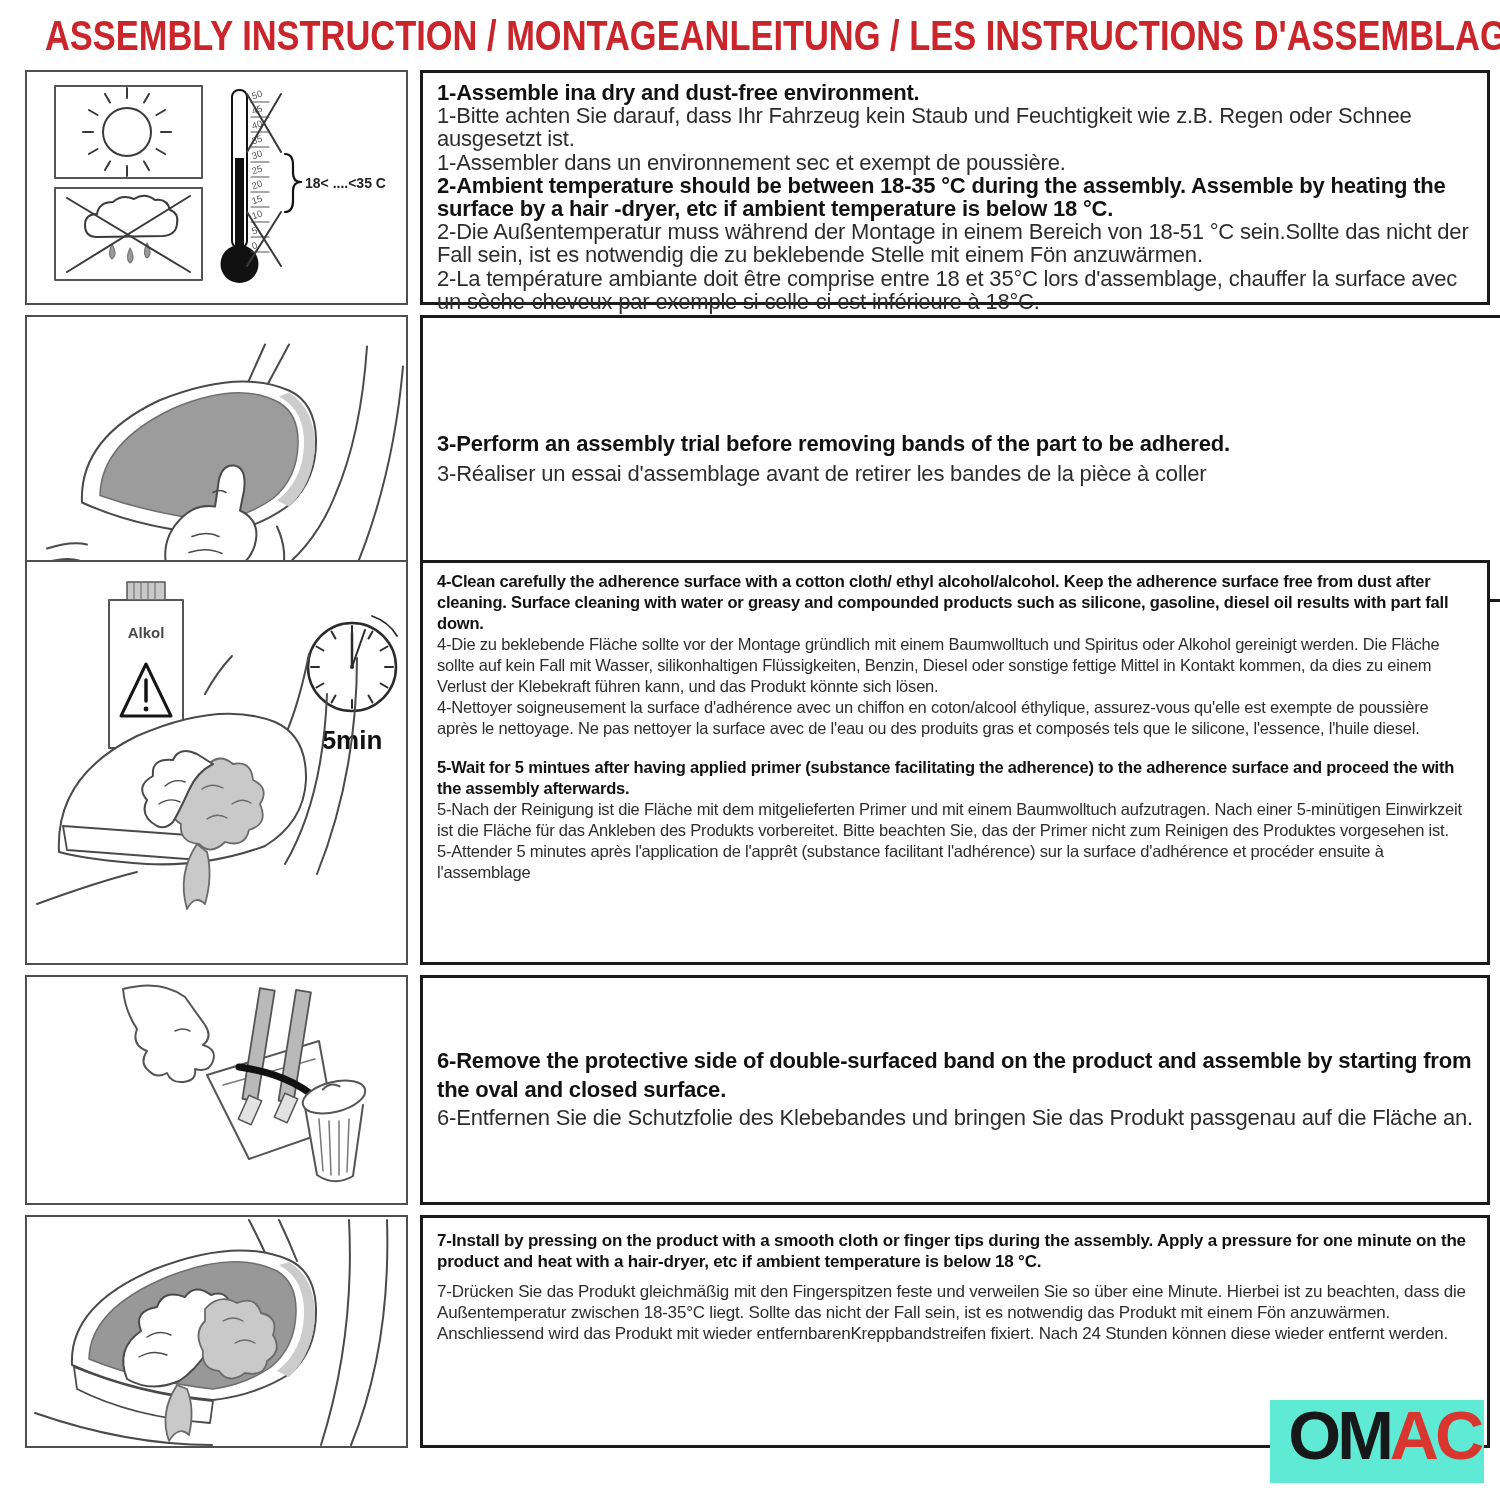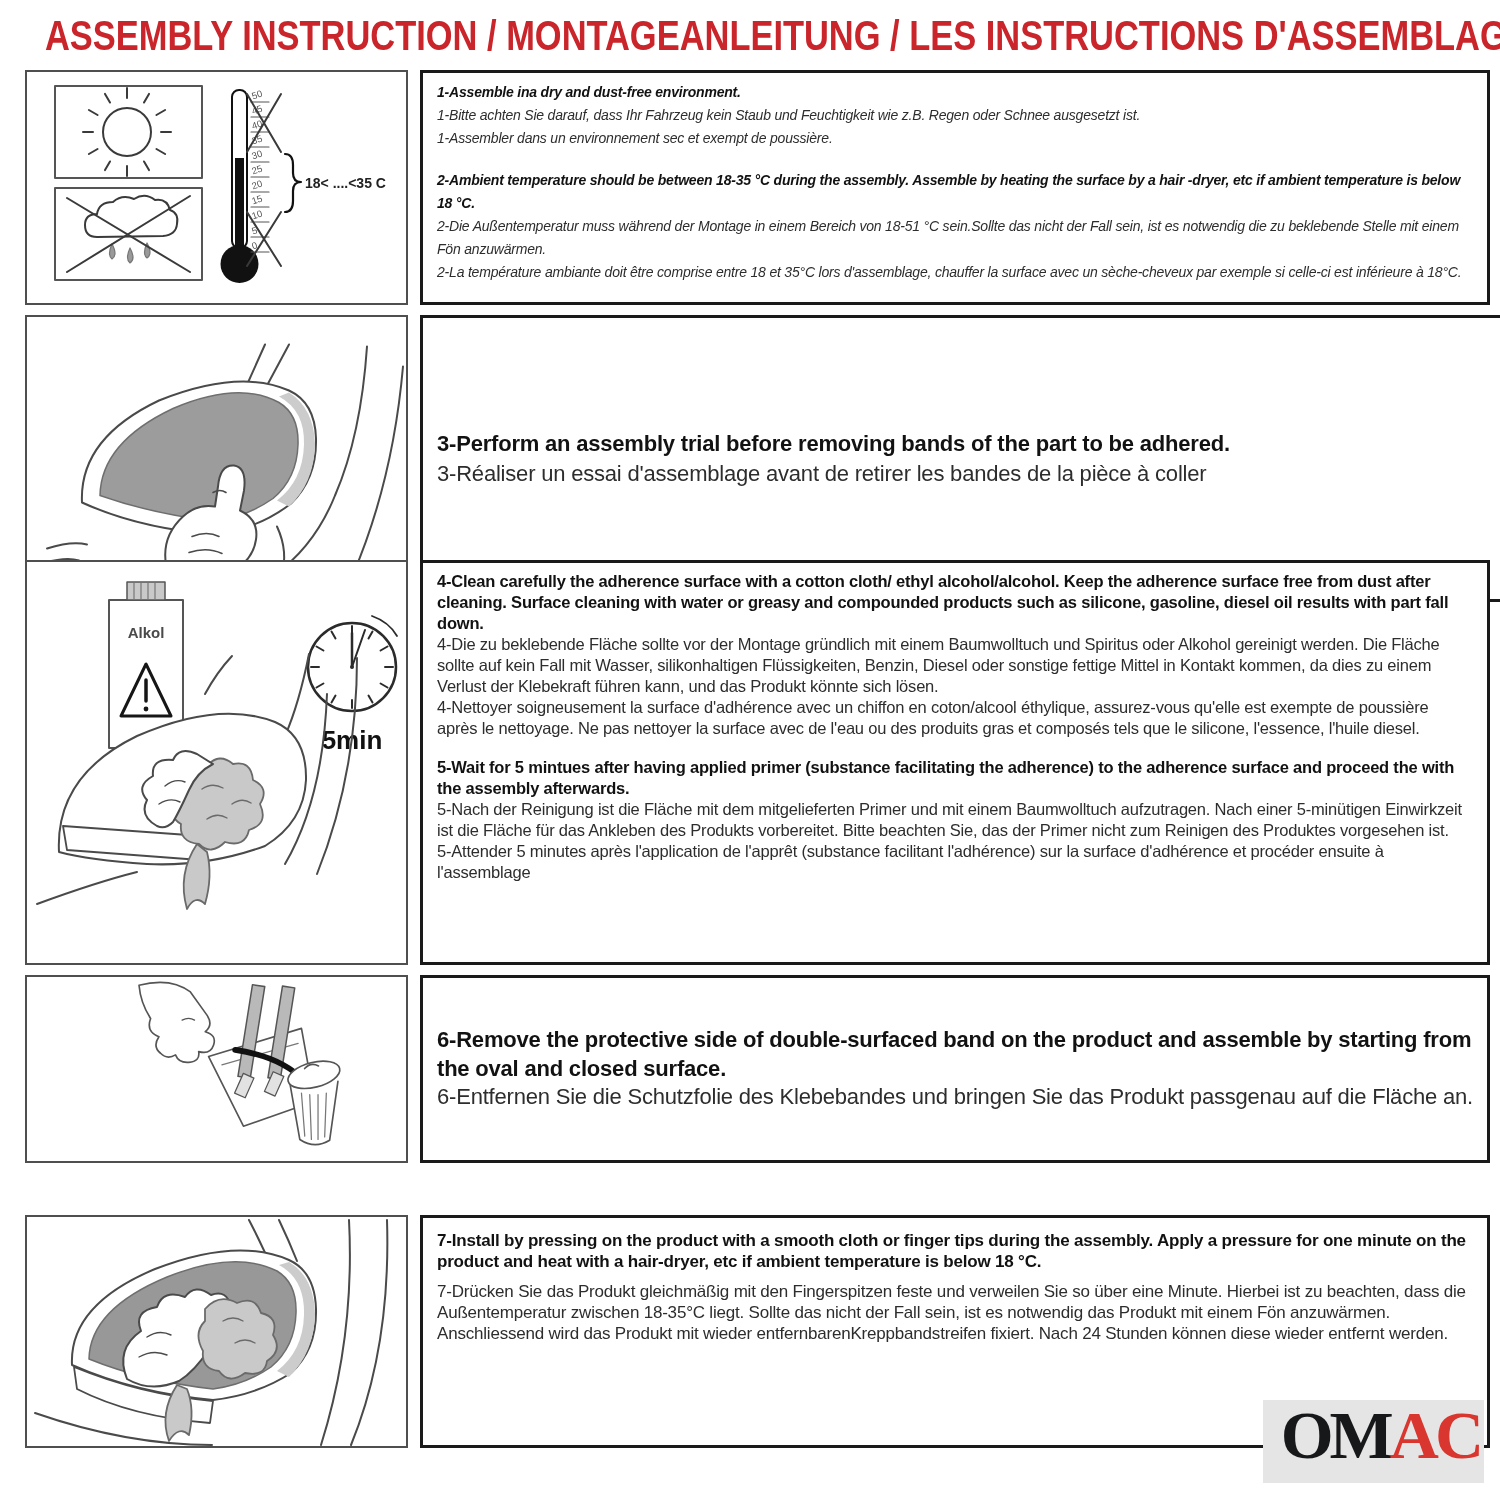--- a/index.html
+++ b/index.html
@@ -11,27 +11,27 @@
   .row{position:absolute;left:25px;width:1465px;}
   .illus{position:absolute;left:0;top:0;bottom:0;width:383px;border:2px solid #4f4f4f;
          background:#fff;box-sizing:border-box;}
   .illus svg{width:100%;height:100%;display:block;}
   .tbox{position:absolute;left:395px;right:0;top:0;bottom:0;border:3px solid #1a1a1a;
         background:#fff;box-sizing:border-box;padding:8px 14px;display:flex;
         flex-direction:column;justify-content:flex-start;}
   .tbox p{margin:0;color:#2d2d2d;letter-spacing:-0.2px;}
   .tbox p.b{font-weight:bold;color:#121212;}
   .tbox p.gap{height:18px;}
-  .t1{font-size:14px;line-height:23.2px;font-style:italic;}
+  .t1{font-size:22px;line-height:23.2px;}
   .t2{font-size:22px;line-height:29.5px;justify-content:center;}
   .t3{font-size:16.5px;line-height:21px;}
   .t4{font-size:22px;line-height:28.5px;justify-content:center;}
   .t5{font-size:17px;line-height:21.3px;padding-top:12px;gap:8px;}
-  .logo{position:absolute;right:16px;top:1400px;background:#e5e5e5;padding:0 4px 12px 18px;
-        font-family:Liberation Serif, serif;font-weight:bold;font-size:68px;
+  .logo{position:absolute;right:16px;top:1400px;background:#5eead4;padding:0 4px 12px 18px;
+        font-family:Liberation Sans, sans-serif;font-weight:bold;font-size:68px;
         letter-spacing:-4px;line-height:1.05;}
   svg line,svg path,svg rect,svg circle,svg ellipse,svg polygon{
         stroke-linecap:round;stroke-linejoin:round;}
   svg text{font-family:"Liberation Sans", sans-serif;}
 </style>
 </head>
 <body>
 
 <div class="page">
 
@@ -213,21 +213,21 @@
         <p class="b">4-Clean carefully the adherence surface with a cotton cloth/ ethyl alcohol/alcohol. Keep the adherence surface free from dust after cleaning. Surface cleaning with water or greasy and compounded products such as silicone, gasoline, diesel oil results with part fall down.</p>
         <p>4-Die zu beklebende Fläche sollte vor der Montage gründlich mit einem Baumwolltuch und Spiritus oder Alkohol gereinigt werden. Die Fläche sollte auf kein Fall mit Wasser, silikonhaltigen Flüssigkeiten, Benzin, Diesel oder sonstige fettige Mittel in Kontakt kommen, da dies zu einem Verlust der Klebekraft führen kann, und das Produkt könnte sich lösen.</p>
         <p>4-Nettoyer soigneusement la surface d'adhérence avec un chiffon en coton/alcool éthylique, assurez-vous qu'elle est exempte de poussière après le nettoyage. Ne pas nettoyer la surface avec de l'eau ou des produits gras et composés tels que le silicone, l'essence, l'huile diesel.</p>
         <p class="gap"></p>
         <p class="b">5-Wait for 5 mintues after having applied primer (substance facilitating the adherence) to the adherence surface and proceed the with the assembly afterwards.</p>
         <p>5-Nach der Reinigung ist die Fläche mit dem mitgelieferten Primer und mit einem Baumwolltuch aufzutragen. Nach einer 5-minütigen Einwirkzeit ist die Fläche für das Ankleben des Produkts vorbereitet. Bitte beachten Sie, das der Primer nicht zum Reinigen des Produktes vorgesehen ist.</p>
         <p>5-Attender 5 minutes après l'application de l'apprêt (substance facilitant l'adhérence) sur la surface d'adhérence et procéder ensuite à l'assemblage</p>
       </div>
   </section>
 
-  <section class="row" style="top:975px;height:188px;">
+  <section class="row" style="top:975px;height:230px;">
     <div class="illus">
       <svg viewBox="0 0 379 222">
         <g>
           <path d="M 180,96 L 292,62 L 308,150 L 222,180 Z" fill="#fff" stroke="#555" stroke-width="2"></path>
           <path d="M 196,106 L 288,80" fill="none" stroke="#777" stroke-width="1.5"></path>
         </g>
         <g>
           <g transform="rotate(9 245 80)">
             <rect x="222" y="12" width="15" height="112" fill="#b9b9b9" stroke="#555" stroke-width="1.8"></rect>
             <rect x="258" y="8" width="15" height="112" fill="#b9b9b9" stroke="#555" stroke-width="1.8"></rect>

